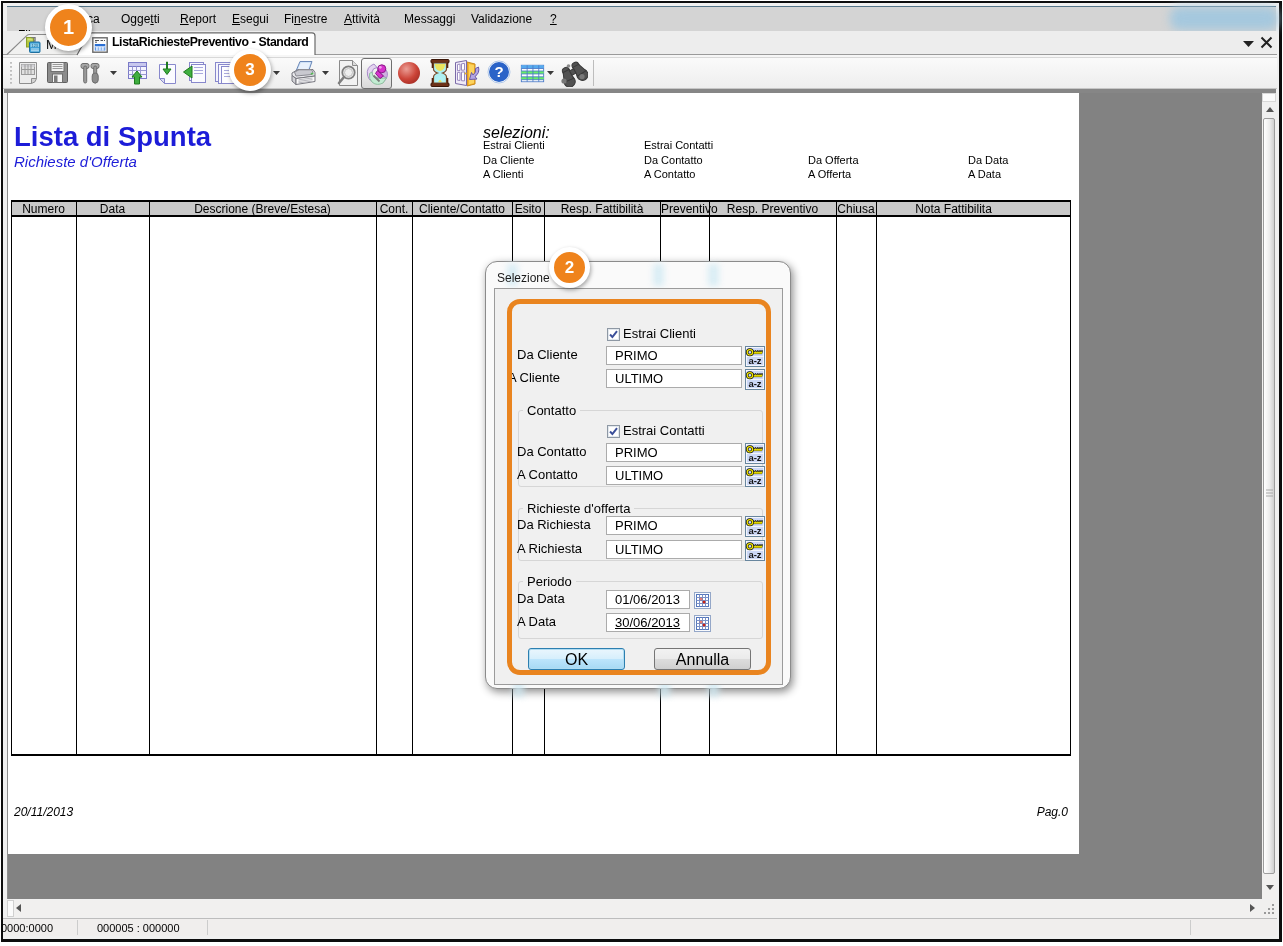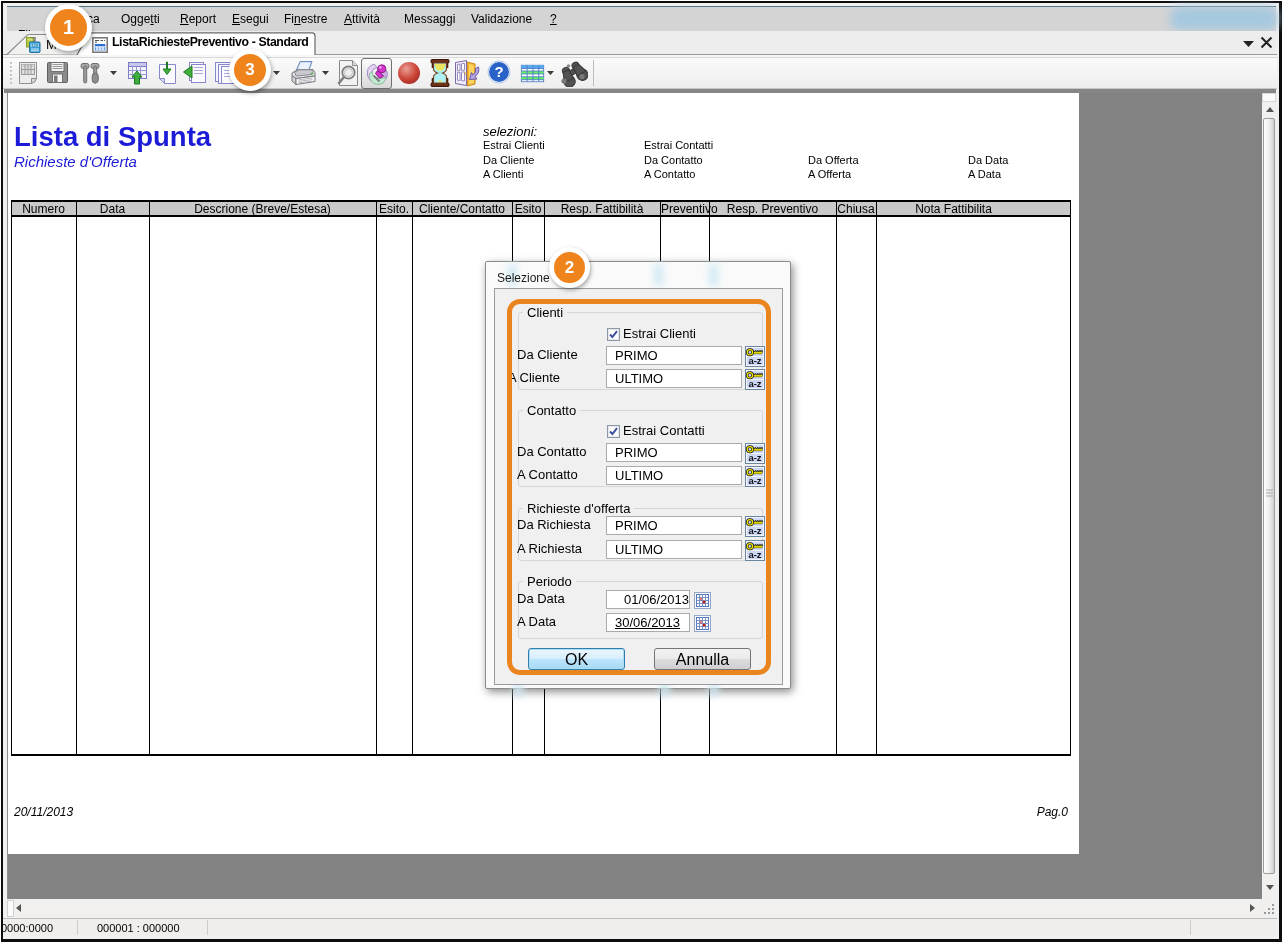--- a/index.html
+++ b/index.html
@@ -17,42 +17,42 @@
 #tabwhite{left:3px;top:55px;width:1274px;height:2px;background:#f6f6f6;}
 
 #toolbar{left:3px;top:57px;width:1274px;height:32px;background:linear-gradient(#fafafa,#eeeeee);border-top:1px solid #d8d8d8;border-bottom:1px solid #c6c6c6;}
 
 #graydiv{left:4px;top:89px;width:1272px;height:4px;background:#868686;}
 #workspace{left:8px;top:93px;width:1254px;height:806px;background:#828282;}
 #page{left:8px;top:93px;width:1071px;height:761px;background:#ffffff;}
 
 #rtitle{left:14px;top:121px;font-size:27.5px;font-weight:bold;color:#1c1cd8;}
 #rsub{left:14px;top:153px;font-size:15px;font-style:italic;color:#1c1cd8;}
-#rsel{left:483px;top:124px;font-size:13px;font-style:italic;color:#000;}
+#rsel{left:483px;top:124px;font-size:16px;font-style:italic;color:#000;}
 .st{position:absolute;font-size:11px;color:#000;}
 #rfoot1{left:14px;top:805px;font-size:12px;font-style:italic;}
 #rfoot2{left:1010px;top:805px;width:58px;text-align:right;font-size:12px;font-style:italic;}
 
 .vl{position:absolute;width:1px;background:#000;}
 #thead{left:11px;top:200px;width:1059px;height:17px;background:#c9c9c9;border-top:2px solid #000;border-bottom:2px solid #000;}
 .th{position:absolute;top:202px;height:13px;font-size:12px;text-align:center;color:#000;}
 #tbot{left:11px;top:754px;width:1059px;height:2px;background:#000;}
 
 #vsb{left:1262px;top:93px;width:14px;height:806px;background:#f1f0ef;}
 #hsb{left:8px;top:900px;width:1252px;height:17px;background:#f1f0ef;}
 #sbcorner{left:1260px;top:900px;width:16px;height:17px;background:#f0efee;}
 
 #statusline{left:3px;top:918px;width:1274px;height:1px;background:#bdbdbd;}
 #statusbar{left:3px;top:919px;width:1274px;height:17px;background:#f0eeed;font-size:11px;}
 .sdiv{position:absolute;top:1px;width:1px;height:15px;background:#cccccc;}
 .strp{position:absolute;width:11px;height:22px;background:#cfe9f3;filter:blur(3px);opacity:0.75;}
 
 .balloon{position:absolute;border-radius:50%;background:#ef831c;border:5px solid #ffffff;color:#fff;font-weight:bold;text-align:center;box-shadow:1px 2px 4px rgba(0,0,0,0.35);}
 
-#dlg{left:485px;top:261px;width:306px;height:428px;background:#fafafa;border:1px solid #8b8b8b;border-radius:2px;box-shadow:2px 3px 8px rgba(0,0,0,0.45);}
+#dlg{left:485px;top:261px;width:306px;height:428px;background:#fafafa;border:1px solid #8b8b8b;border-radius:12px;box-shadow:2px 3px 8px rgba(0,0,0,0.45);}
 #dlgtitle{left:11px;top:9px;font-size:12px;color:#1a1a1a;}
 #dlginner{left:8px;top:26px;width:289px;height:397px;background:#f0f0f0;border:1px solid #9b9b9b;}
 #orect{left:21px;top:37px;width:264px;height:376px;border:5px solid #e9841f;border-radius:13px;}
 .grp{position:absolute;border:1px solid #d6d6d6;border-radius:3px;}
 .glabel{position:absolute;top:-8px;left:4px;background:#f0f0f0;padding:0 4px;font-size:13px;color:#000;}
 .dlbl{position:absolute;font-size:13px;color:#000;}
 .din{position:absolute;width:136px;height:19px;background:#fff;border:1px solid #ababab;font-size:13px;line-height:18px;padding-left:8px;}
 .ddate{position:absolute;width:84px;height:19px;background:#fff;border:1px solid #ababab;font-size:13px;line-height:18px;padding-left:8px;}
 .btn{position:absolute;height:22px;font-size:16px;text-align:center;line-height:21px;border-radius:3px;}
 #okbtn{left:42px;top:386px;width:97px;border:1px solid #2c7fb0;background:linear-gradient(#eaf6fd,#d7effc 48%,#bde5fc 50%,#a6d9f4);box-shadow:inset 0 0 0 1px #b0dcf2;}
@@ -276,21 +276,21 @@
       <rect x="9" y="5" width="2" height="2"></rect>
       <rect x="9" y="9" width="2" height="2"></rect>
       <rect x="5" y="5" width="2" height="2"></rect>
       <rect x="5" y="9" width="2" height="2"></rect>
       <rect x="1" y="9" width="2" height="2"></rect>
     </g>
   </svg>
 <div class="a" id="statusline"></div>
 <div class="a" id="statusbar">
   <span style="position:absolute;left:-2px;top:3px;">0000:0000</span>
-  <span style="position:absolute;left:94px;top:3px;">000001 : 000000</span>
+  <span style="position:absolute;left:94px;top:3px;">000005 : 000000</span>
   <span class="sdiv" style="left:74px;"></span>
   <span class="sdiv" style="left:204px;"></span>
   <span class="sdiv" style="left:1187px;"></span>
 </div>
 
 <div class="a" id="rtitle">Lista di Spunta</div>
 <div class="a" id="rsub">Richieste d'Offerta</div>
 <div class="a" id="rsel">selezioni:</div>
 <div class="st" style="left:483px;top:139px;">Estrai Clienti</div>
 <div class="st" style="left:644px;top:139px;">Estrai Contatti</div>
@@ -313,43 +313,40 @@
 <div class="vl" style="left:512px;top:200px;height:556px;"></div>
 <div class="vl" style="left:544px;top:200px;height:556px;"></div>
 <div class="vl" style="left:660px;top:200px;height:556px;"></div>
 <div class="vl" style="left:709px;top:200px;height:556px;"></div>
 <div class="vl" style="left:836px;top:200px;height:556px;"></div>
 <div class="vl" style="left:876px;top:200px;height:556px;"></div>
 <div class="vl" style="left:1070px;top:200px;height:556px;"></div>
 <div class="th" style="left:12px;width:63px;">Numero</div>
 <div class="th" style="left:77px;width:71px;">Data</div>
 <div class="th" style="left:150px;width:225px;">Descrione (Breve/Estesa)</div>
-<div class="th" style="left:377px;width:34px;">Esito.</div>
+<div class="th" style="left:377px;width:34px;">Cont.</div>
 <div class="th" style="left:413px;width:98px;">Cliente/Contatto</div>
 <div class="th" style="left:513px;width:30px;">Esito</div>
 <div class="th" style="left:545px;width:114px;">Resp. Fattibilità</div>
 <div class="th" style="left:661px;width:47px;">Preventivo</div>
 <div class="th" style="left:710px;width:125px;">Resp. Preventivo</div>
 <div class="th" style="left:837px;width:38px;">Chiusa</div>
 <div class="th" style="left:877px;width:153px;">Nota Fattibilita</div>
 <div class="a" id="tbot"></div>
 <div class="a" id="dlg">
 <div class="a" id="stripes">
       <span class="strp" style="left:21px;top:2px;"></span>
       <span class="strp" style="left:167px;top:2px;"></span>
       <span class="strp" style="left:222px;top:2px;"></span>
       <span class="strp" style="left:27px;top:413px;"></span>
       <span class="strp" style="left:173px;top:413px;"></span>
       <span class="strp" style="left:222px;top:413px;"></span>
     </div>
 <div class="a" id="dlgtitle">Selezione</div>
 <div class="a" id="dlginner"></div>
-<div class="grp" style="left:32px;top:50px;width:245px;height:78px;">
-      <span class="glabel">Clienti</span>
-    </div>
 <div class="grp" style="left:32px;top:148px;width:245px;height:77px;">
       <span class="glabel">Contatto</span>
     </div>
 <div class="grp" style="left:32px;top:246px;width:245px;height:53px;">
       <span class="glabel">Richieste d'offerta</span>
     </div>
 <div class="grp" style="left:32px;top:319px;width:245px;height:58px;">
       <span class="glabel">Periodo</span>
     </div>
 <span class="a" style="left:121px;top:64.5px;"><svg width="13" height="13" viewBox="0 0 13 13">
@@ -443,21 +440,21 @@
         <rect x="1.8" y="1.8" width="16.4" height="8.4" fill="#ccd8f6"></rect>
         <rect x="1.8" y="11" width="16.4" height="8.2" fill="#ccd8f6"></rect>
         <path d="M8 4.3 V6.5 M10.5 4.3 V6.5 M12.8 4.3 V6.5 M15 4.3 V6.5 M17 4.3 V6.5" stroke="#111111" stroke-width="1.5"></path>
         <path d="M7 6.7 H17.2" stroke="#111111" stroke-width="2.8"></path>
         <path d="M8 5.4 V6.5 M10.5 5.4 V6.5 M12.8 5.4 V6.5 M15 5.4 V6.5 M16.9 5.4 V6.5" stroke="#f4e800" stroke-width="0.9"></path>
         <path d="M7 6.9 H17" stroke="#f4e800" stroke-width="1.6"></path>
         <circle cx="4.9" cy="6.3" r="2.7" fill="none" stroke="#111111" stroke-width="2.6"></circle>
         <circle cx="4.9" cy="6.3" r="2.7" fill="none" stroke="#f4e800" stroke-width="1.2"></circle>
         <text x="10" y="18.3" font-size="9.5" font-weight="bold" text-anchor="middle" fill="#111111" font-family="Liberation Sans, sans-serif">a-z</text>
       </svg></span>
-<div class="ddate" style="left:120px;top:328px;text-align:right;">01/06/2013</div>
+<div class="ddate" style="left:120px;top:328px;">01/06/2013</div>
 <div class="ddate" style="left:120px;top:351px;text-decoration:underline;">30/06/2013</div>
 <span class="a" style="left:208px;top:330px;"><svg width="17" height="17" viewBox="0 0 17 17">
         <rect x="0.5" y="0.5" width="16" height="16" fill="#f8fafd" stroke="#94a7c8"></rect>
         <rect x="2.5" y="2.5" width="12" height="12" fill="#ffffff" stroke="#5577bb"></rect>
         <path d="M2.5 5.5 H14.5 M2.5 8.5 H14.5 M2.5 11.5 H14.5 M5.5 2.5 V14.5 M8.5 2.5 V14.5 M11.5 2.5 V14.5" stroke="#7b92c8" stroke-width="1"></path>
         <rect x="8.8" y="8.8" width="2.5" height="2.5" fill="#cc2211"></rect>
         <rect x="5.8" y="5.8" width="2.5" height="2.5" fill="#dd4433" opacity="0.7"></rect>
       </svg></span>
 <span class="a" style="left:208px;top:353px;"><svg width="17" height="17" viewBox="0 0 17 17">
         <rect x="0.5" y="0.5" width="16" height="16" fill="#f8fafd" stroke="#94a7c8"></rect>

